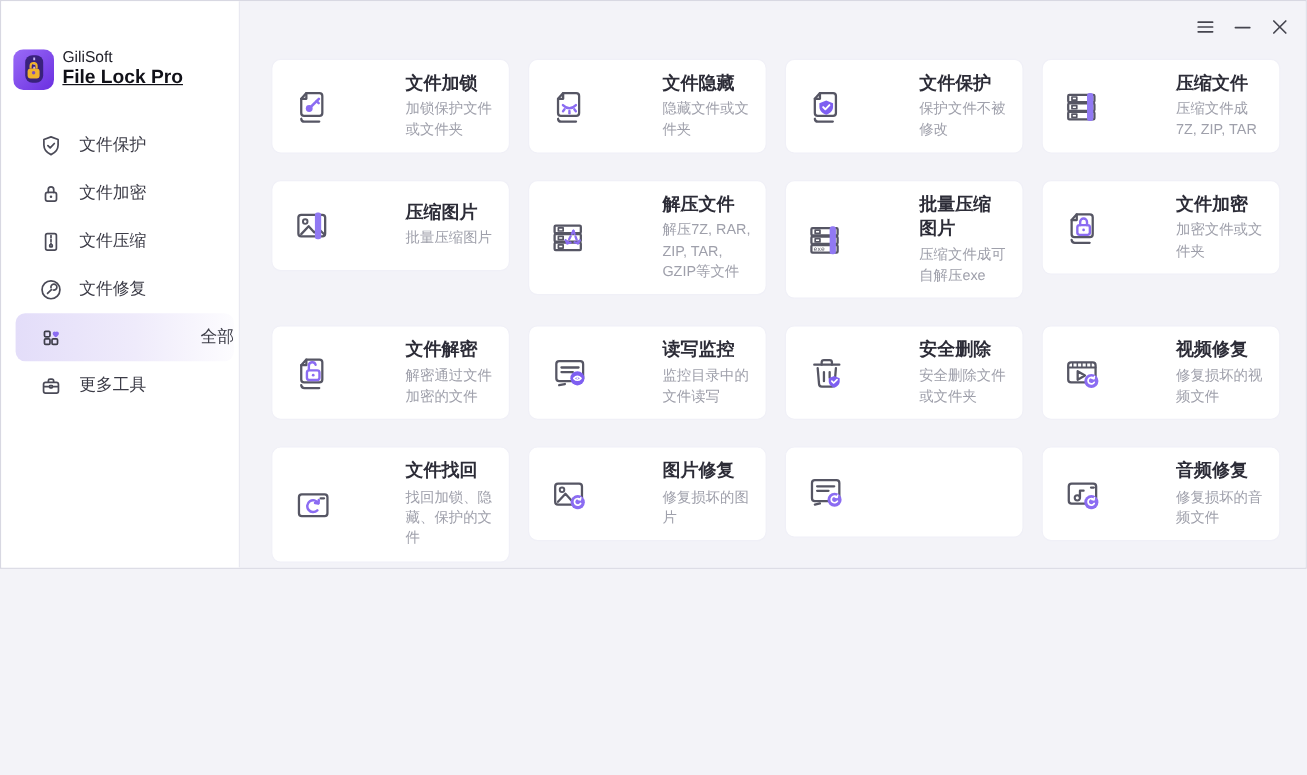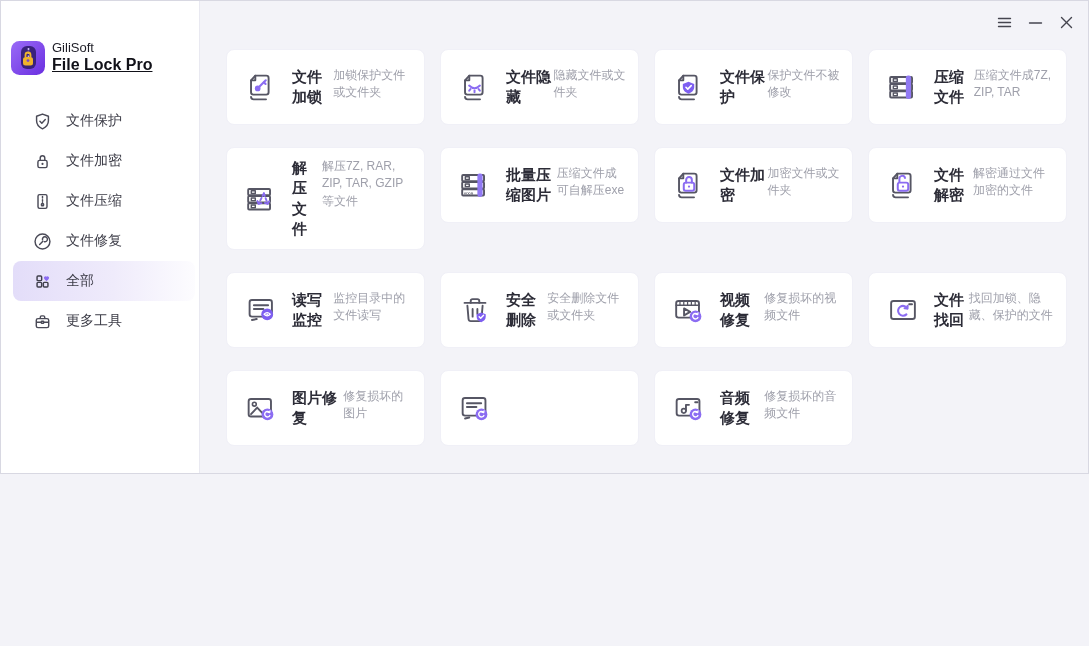--- a/index.html
+++ b/index.html
@@ -25,42 +25,42 @@
 
   .nav { margin-top:26px; }
   .nav-item {
     height:40px; display:flex; align-items:center; gap:13px;
     padding-left:31px; margin:0 2px 0 0; cursor:pointer;
     font-size:14px; color:#3b3b46;
   }
   .nav-item .nicon { width:21px; height:21px; flex-shrink:0; display:flex; }
   .nav-item.active {
     background:linear-gradient(90deg,#e3ddf9 0%,#efebfb 55%,rgba(246,244,253,0.25) 100%);
-    border-radius:8px; margin:0 4px 0 12px; padding-left:19px;
+    border-radius:8px; margin:0 4px 0 12px; padding-left:19px;justify-content:space-between;
   }
 
   
   .main { flex:1; position:relative; background:#f3f3f8; }
   .win-controls {
     position:absolute; top:11px; right:12px; display:flex; gap:11px; align-items:center;
   }
   .win-btn { width:20px; height:20px; display:flex; align-items:center; justify-content:center; cursor:pointer; }
 
   .grid {
     display:grid; grid-template-columns:repeat(4,199px);
     gap:22px 15px; padding:48px 0 0 26px; align-items:start;
   }
   .card {
     background:#ffffff; border-radius:8px; min-height:76px;
     display:flex; align-items:center; gap:12px;
     padding:10px 12px 10px 15px; cursor:pointer;
     border:1px solid #f0f0f7;
   }
   .cicon { width:38px; height:38px; flex-shrink:0; display:flex; }
-  .ctext { display:flex; flex-direction:row; gap:2px; }
+  .ctext { display:flex; flex-direction:column; gap:2px;margin-left:46px; }
   .ctitle { font-size:15px; font-weight:bold; color:#2c2c37; line-height:1.35; }
   .cdesc { font-size:12px; color:#9fa0ab; line-height:1.45; }
 
   svg { display:block; }
 </style>
 </head>
 <body>
 
 <div class="window">
 
@@ -250,20 +250,34 @@
             <rect x="9.8" y="26.4" width="4.2" height="2.8" stroke-width="1.5"></rect>
             <rect x="23" y="8" width="5.5" height="24.5" rx="2.2" fill="#9179f3" stroke="none"></rect>
           </svg>
         </span>
         <span class="ctext">
           <span class="ctitle">压缩文件</span>
           <span class="cdesc">压缩文件成7Z, ZIP, TAR</span>
         </span>
       </div>
 
+      <div class="card">
+        <span class="cicon">
+          <svg viewBox="0 0 40 40" fill="none" stroke="#565664" stroke-width="2" stroke-linecap="round" stroke-linejoin="round">
+            <rect x="7" y="10.5" width="23.5" height="19" rx="2.5"></rect>
+            <circle cx="13" cy="16.5" r="2" stroke-width="1.7"></circle>
+            <path d="M9.5 27.5 l6.5 -7 l5 5.5 l3.5 -3.5 l5.5 5.5"></path>
+            <rect x="21.5" y="8.5" width="5.5" height="23.5" rx="2.2" fill="#9179f3" stroke="none"></rect>
+          </svg>
+        </span>
+        <span class="ctext">
+          <span class="ctitle">压缩图片</span>
+          <span class="cdesc">批量压缩图片</span>
+        </span>
+      </div>
 
       <div class="card">
         <span class="cicon">
           <svg viewBox="0 0 40 40" fill="none" stroke="#565664" stroke-width="2" stroke-linejoin="round">
             <rect x="6.5" y="9.5" width="23" height="6.5" rx="1"></rect>
             <rect x="6.5" y="17" width="23" height="6.5" rx="1"></rect>
             <rect x="6.5" y="24.5" width="23" height="6.5" rx="1"></rect>
             <rect x="9.8" y="11.4" width="4.2" height="2.8" stroke-width="1.5"></rect>
             <rect x="9.8" y="18.9" width="4.2" height="2.8" stroke-width="1.5"></rect>
             <rect x="9.8" y="26.4" width="4.2" height="2.8" stroke-width="1.5"></rect>

